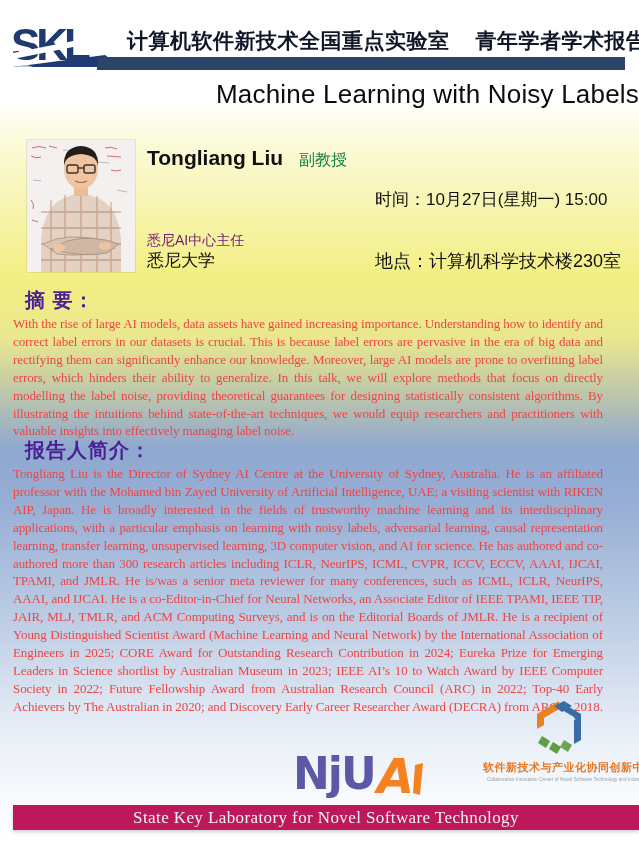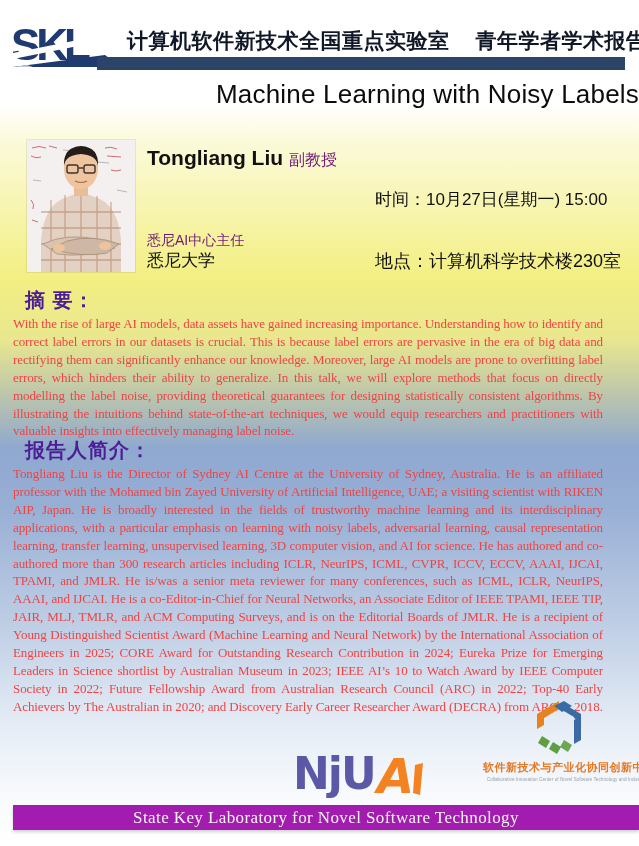--- a/index.html
+++ b/index.html
@@ -28,21 +28,21 @@
   .header-bar{left:97px;top:57px;width:528px;height:13px;background:#2b4468;}
 
   
   .main-title{left:0;top:79px;width:639px;text-align:right;font-size:26px;
     font-weight:500;color:#0c0c0c;letter-spacing:.2px;}
 
   
   .photo{left:27px;top:140px;width:108px;height:132px;box-shadow:0 0 0 1px rgba(0,0,0,.08);}
   .name-line{left:147px;top:146px;white-space:nowrap;}
   .name-line .nm{font-size:21px;font-weight:bold;color:#111;}
-  .name-line .ttl{font-size:16px;color:#701a75;margin-left:6px;}
+  .name-line .ttl{font-size:16px;color:#15803d;margin-left:16px;}
   .affil1{left:147px;top:188px;font-size:14px;color:#701a75;margin-top:44px;}
   .affil2{left:147px;top:249px;font-size:17px;color:#111;}
   .when{left:375px;top:188px;font-size:17px;color:#111;white-space:nowrap;}
   .where{left:375px;top:249px;font-size:18px;color:#111;white-space:nowrap;}
 
   
   .sec-head{font-size:20px;font-weight:bold;color:#4c1d95;letter-spacing:1px;}
   .abstract-head{left:25px;top:287px;}
   .bio-head{left:25px;top:437px;}
   .para{left:13px;width:590px;font-family:"Liberation Serif",serif;font-size:13px;
@@ -51,21 +51,21 @@
   .bio-body{top:465px;}
 
   
   .nju-logo{left:293px;top:743px;}
   .cic{left:483px;top:698px;width:152px;text-align:center;}
   .cic-icon{display:block;margin:0 auto;}
   .cic-cn{font-size:11px;font-weight:bold;color:#e87722;letter-spacing:.5px;margin-top:2px;white-space:nowrap;}
   .cic-en{font-size:5px;color:#9aa3ad;margin-top:1px;transform:scale(.95);white-space:nowrap;}
 
   
-  .footer-bar{left:13px;top:805px;width:626px;height:25px;background:#a21caf;
+  .footer-bar{left:13px;top:805px;width:626px;height:25px;background:#be185d;
     display:flex;align-items:center;justify-content:center;gap:34px;
     box-shadow:0 2px 3px rgba(0,0,0,.18);}
   .footer-bar span{font-family:"Liberation Serif",serif;font-size:17px;color:#f4f4ee;
     letter-spacing:.4px;white-space:nowrap;}
 </style>
 </head>
 <body>
 
 <svg class="abs" style="left:13px;top:20px;" width="100" height="50" viewBox="0 0 100 50">
   <text x="-2" y="40" font-family="Liberation Sans,sans-serif" font-size="44" font-weight="900" letter-spacing="-4" fill="#1e3a70">SKL</text>

